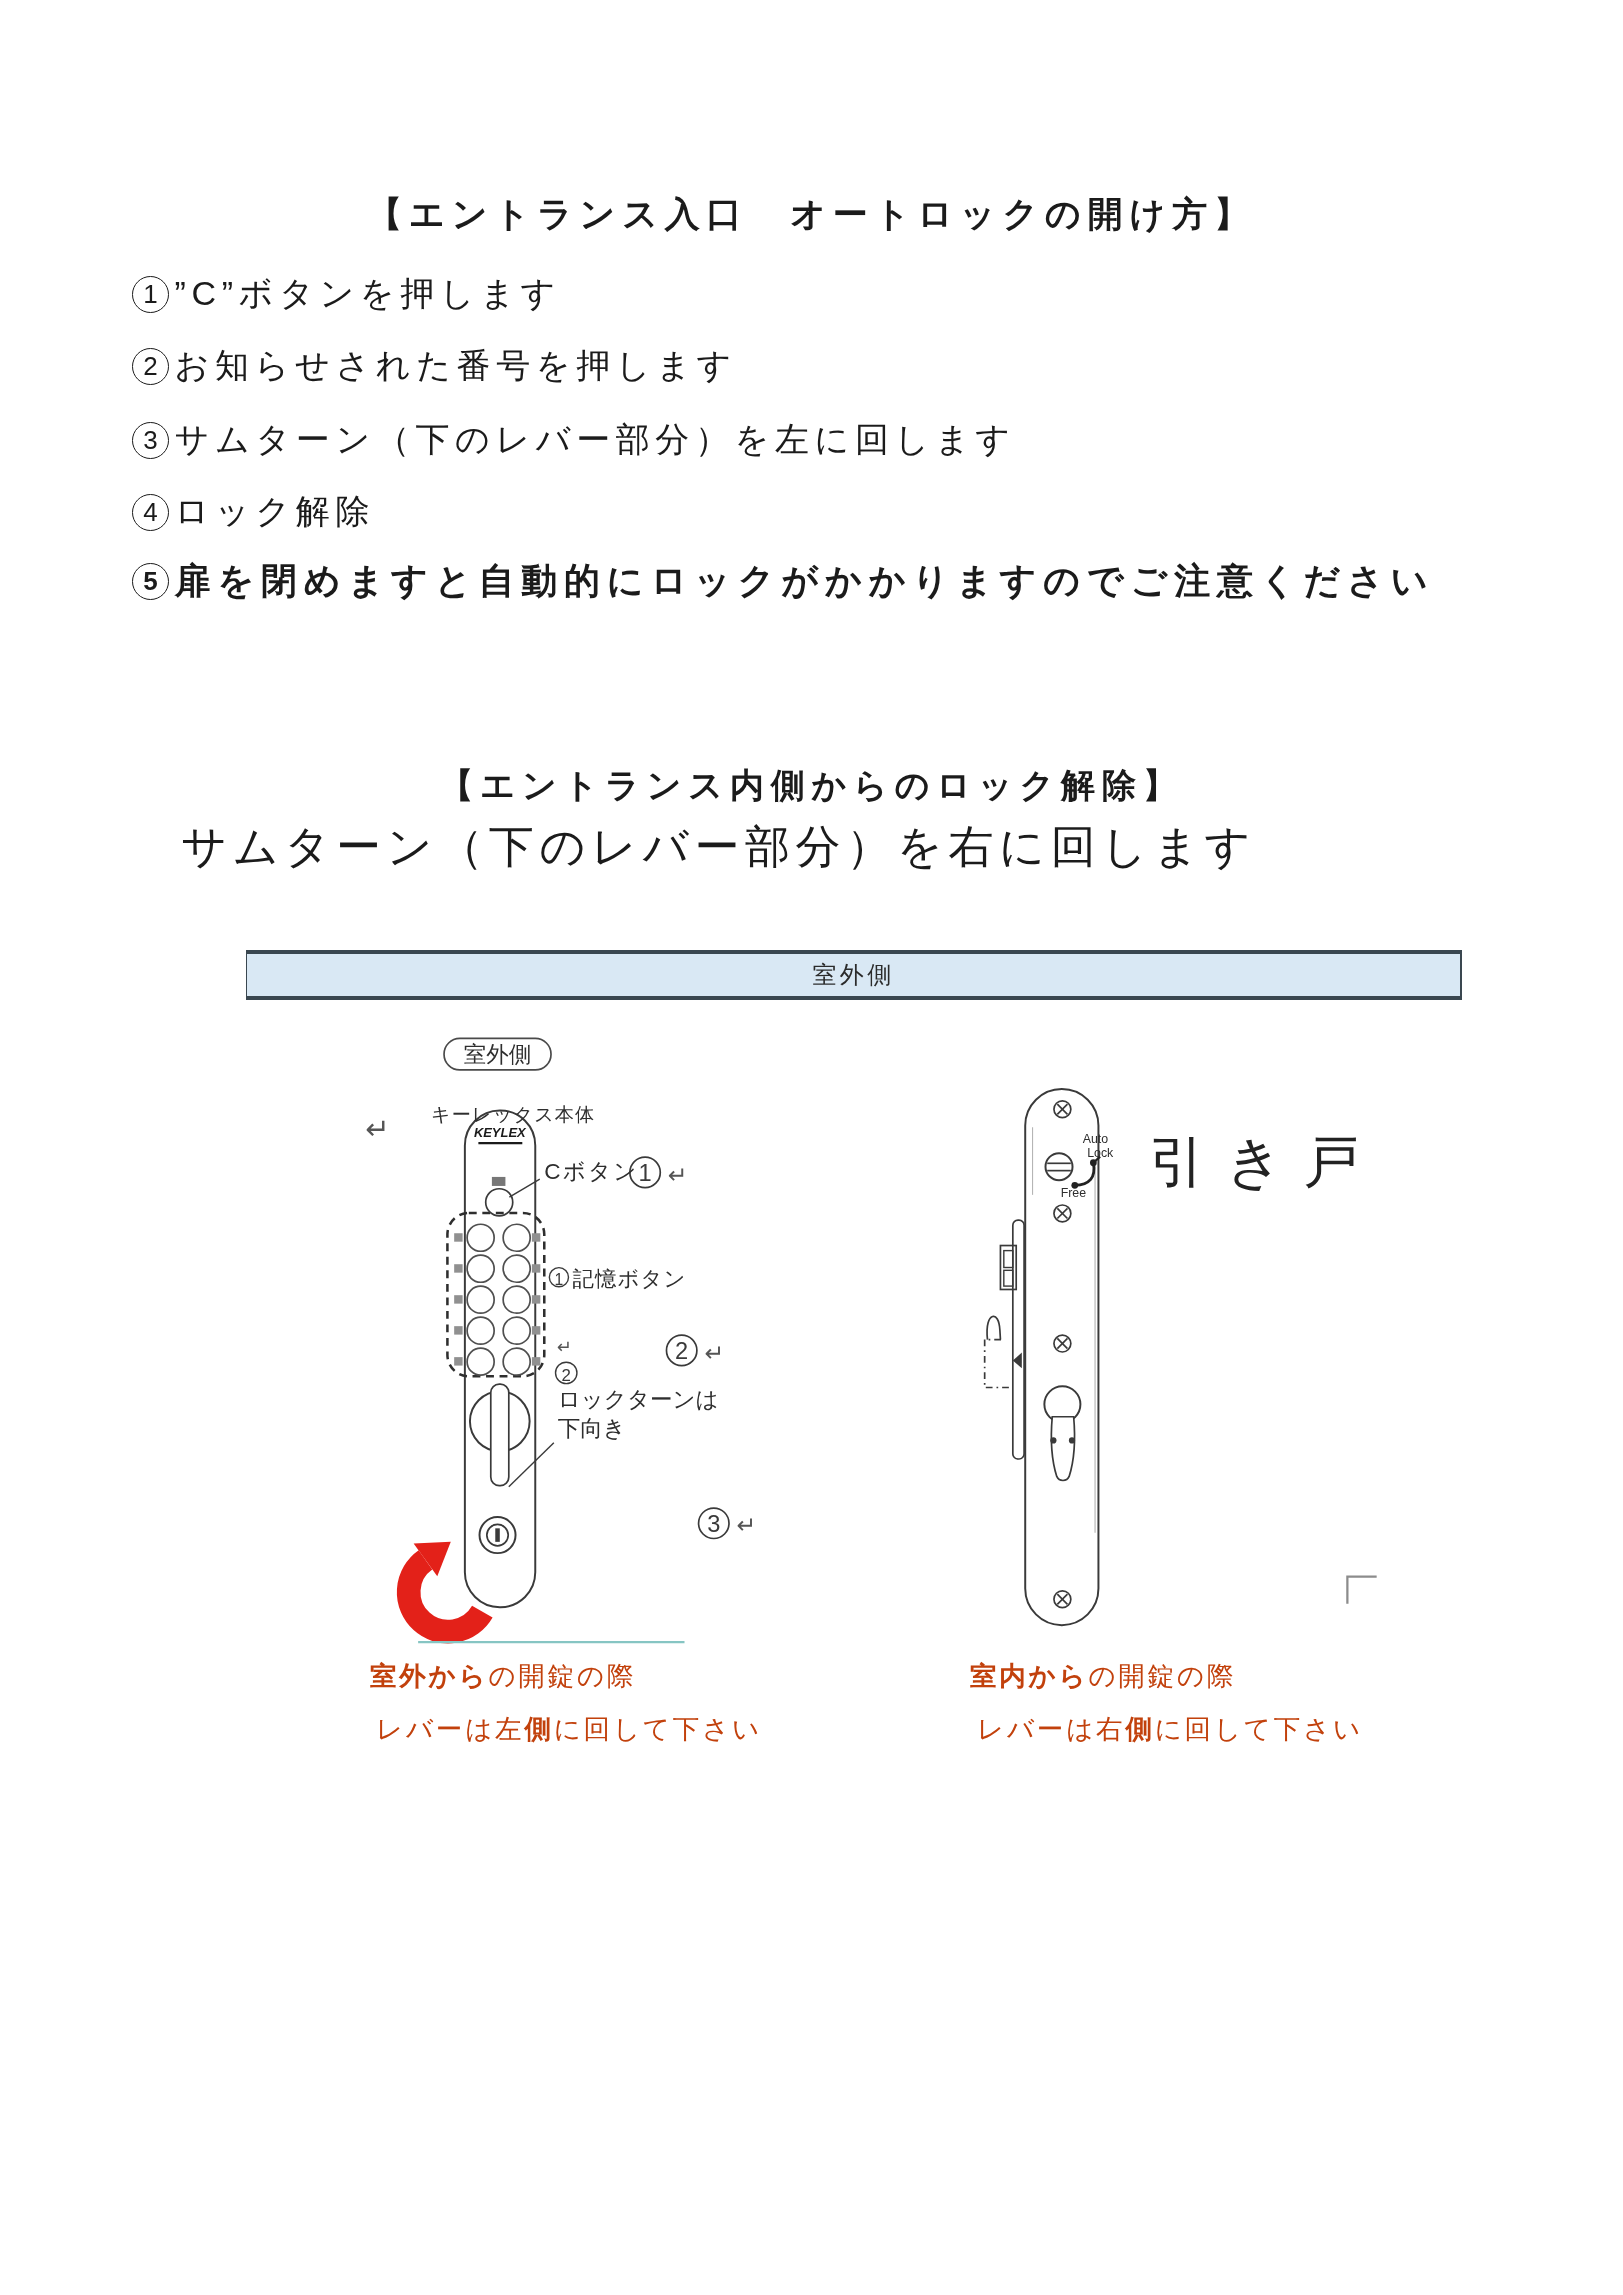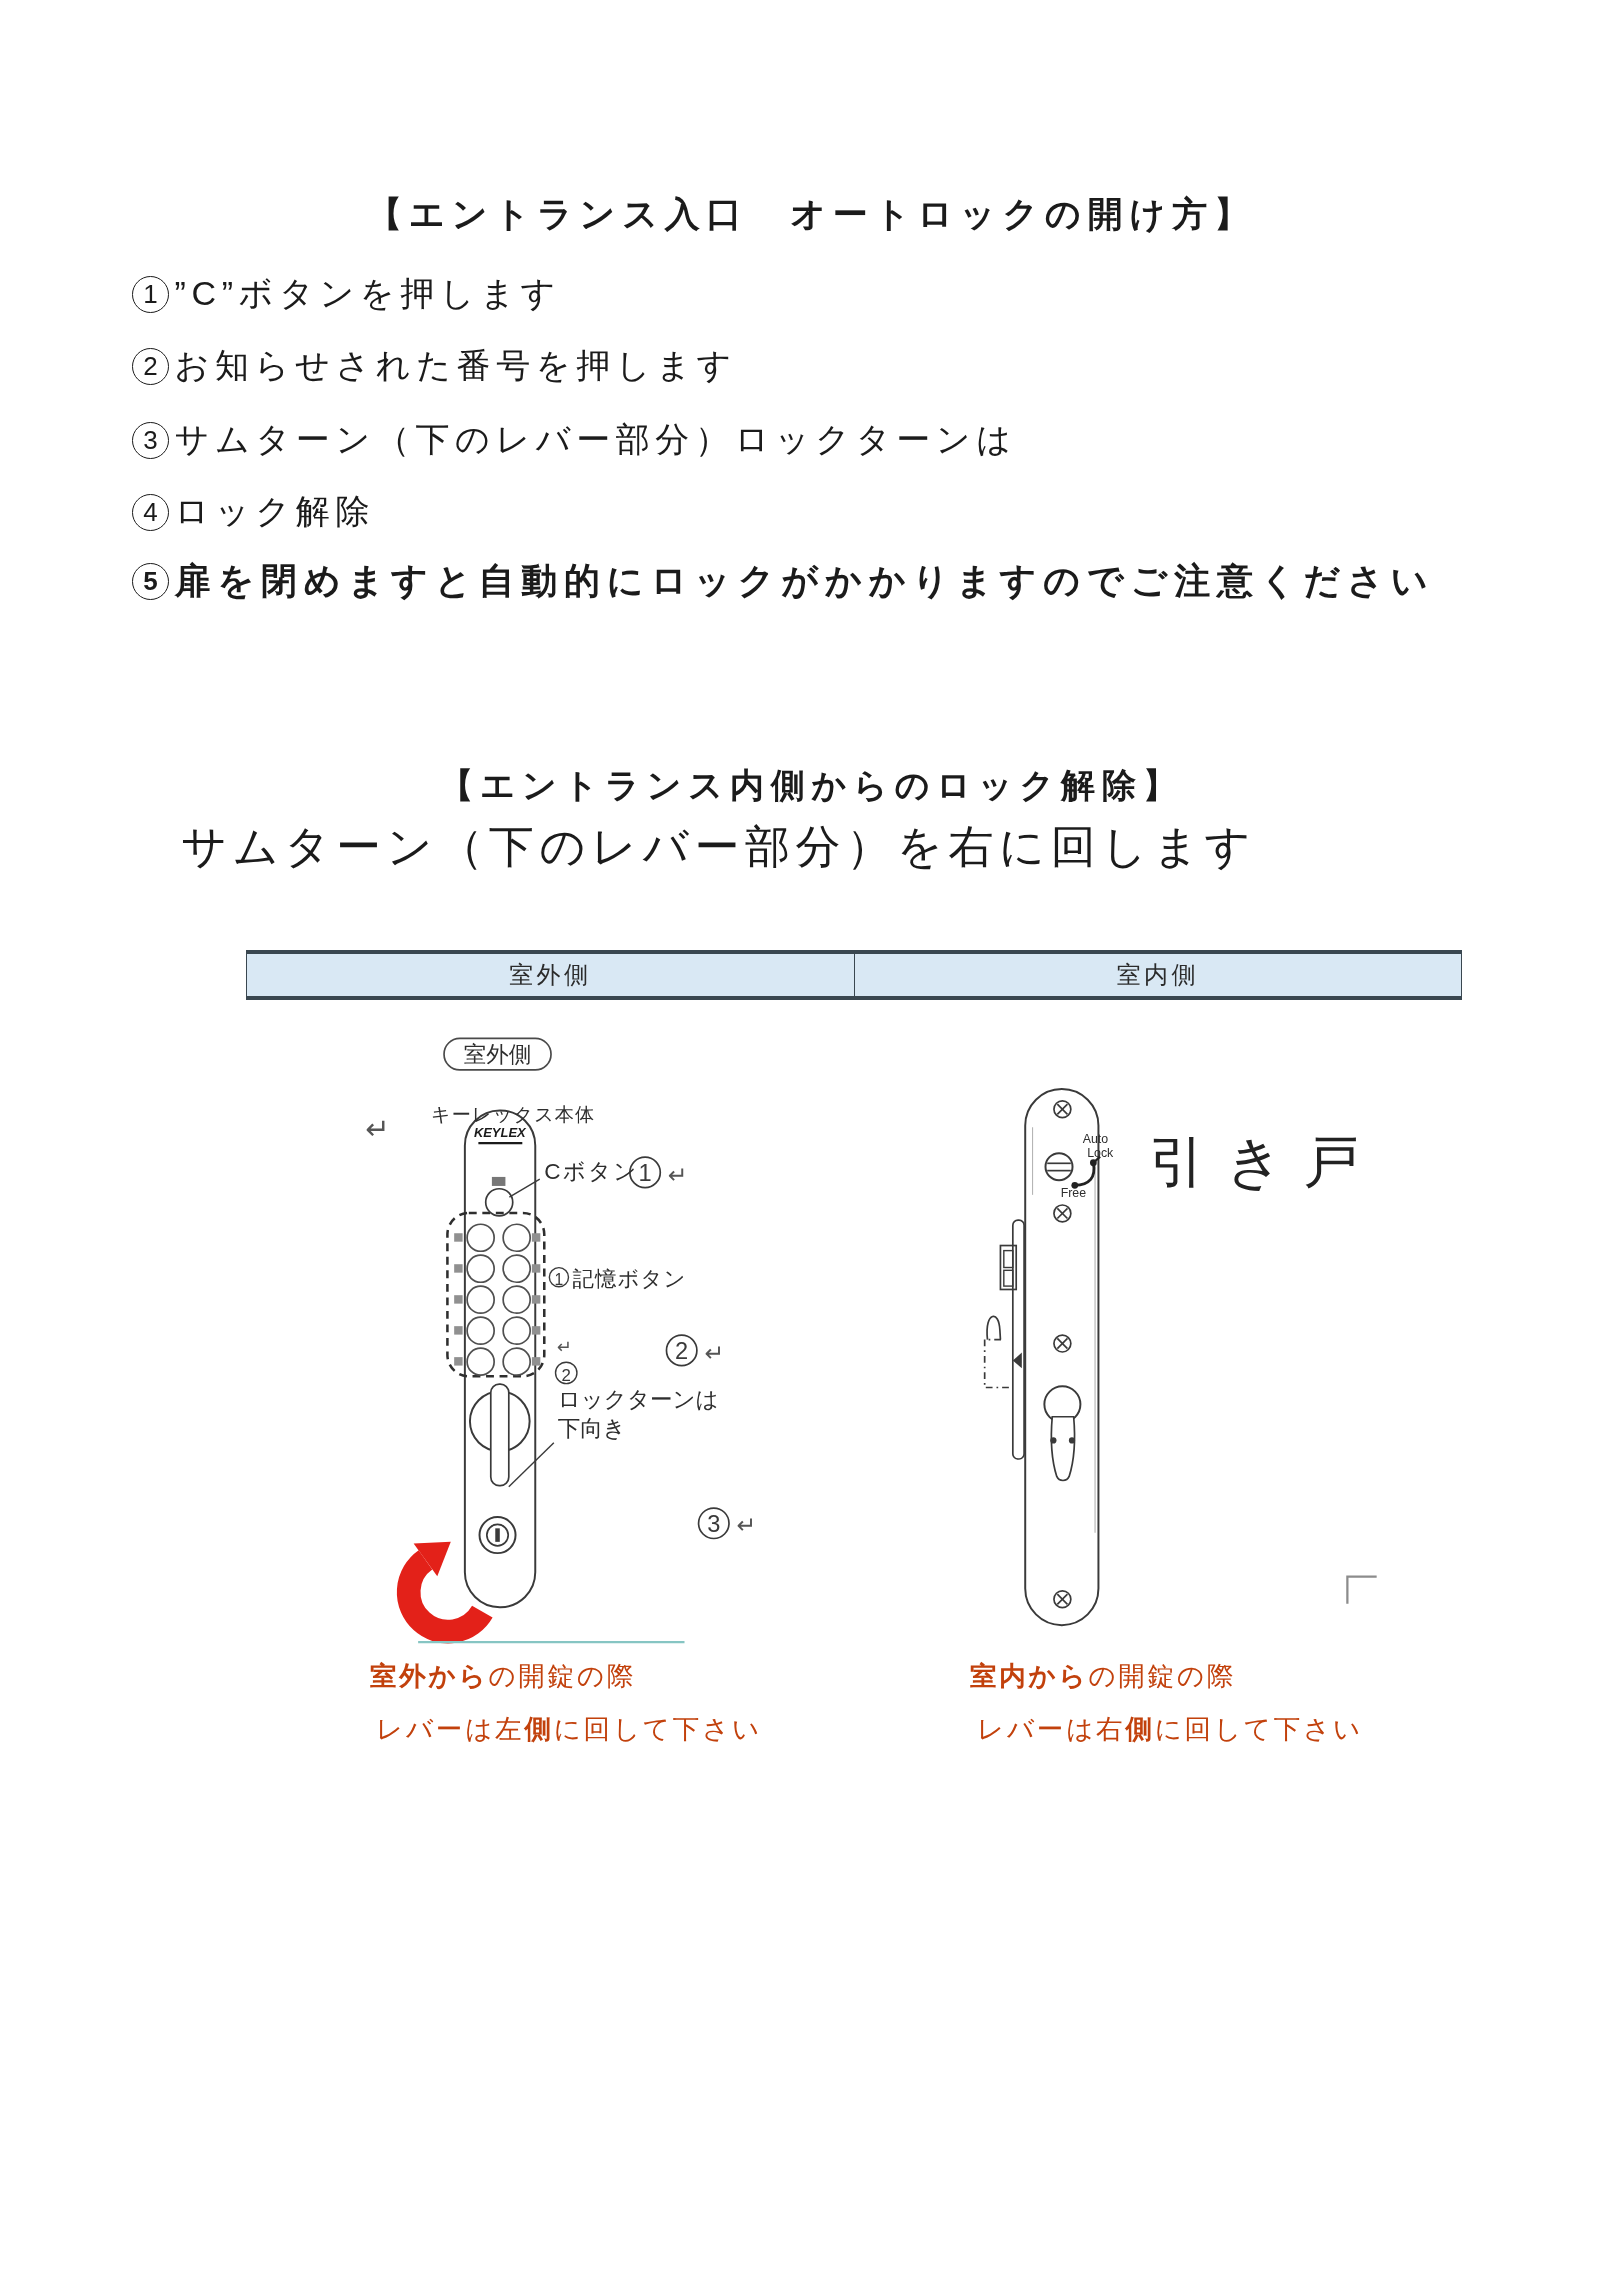--- a/index.html
+++ b/index.html
@@ -37,37 +37,36 @@
 <div class="abs step" style="top:271px">
   <span class="circ">1</span>
   <span>”C”ボタンを押します</span>
 </div>
 <div class="abs step" style="top:343px">
   <span class="circ">2</span>
   <span>お知らせされた番号を押します</span>
 </div>
 <div class="abs step" style="top:417px">
   <span class="circ">3</span>
-  <span>サムターン（下のレバー部分）ロックターンは</span>
+  <span>サムターン（下のレバー部分）を左に回します</span>
 </div>
 <div class="abs step" style="top:489px">
   <span class="circ">4</span>
   <span>ロック解除</span>
 </div>
 <div class="abs step bold" style="top:557px">
   <span class="circ">5</span>
   <span>扉を閉めますと自動的にロックがかかりますのでご注意ください</span>
 </div>
 
 <div class="abs section-title">【エントランス内側からのロック解除】</div>
 <div class="abs subline">サムターン（下のレバー部分）を右に回します</div>
 
 <div class="abs thead">
   <div class="thcell first">室外側</div>
-  <div class="thcell">室内側</div>
 </div>
 
 <svg class="abs" style="left:338px;top:1026px" width="479" height="642" viewBox="600 1820 850 1140">
   <g fill="none" stroke="#3a3a3a" stroke-width="3">
 
     <rect x="788" y="1842" width="190" height="56" rx="28" stroke="#4a4a4a"></rect>
 
     <rect x="825" y="1970" width="125" height="882" rx="62" stroke-width="3.5"></rect>
 
     <rect x="794" y="2152" width="172" height="290" rx="38" stroke="#2e2e2e" stroke-width="4.5" stroke-dasharray="14 10"></rect>

